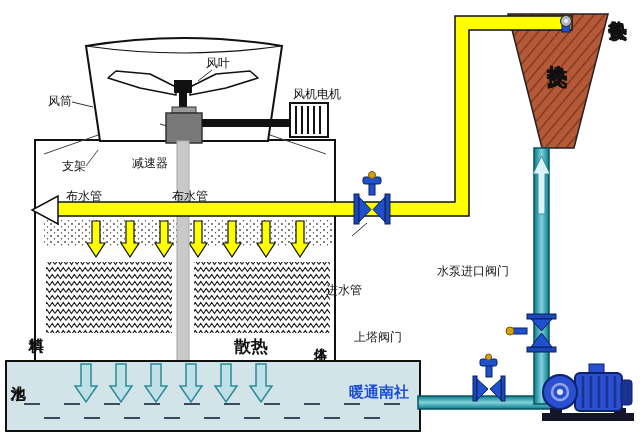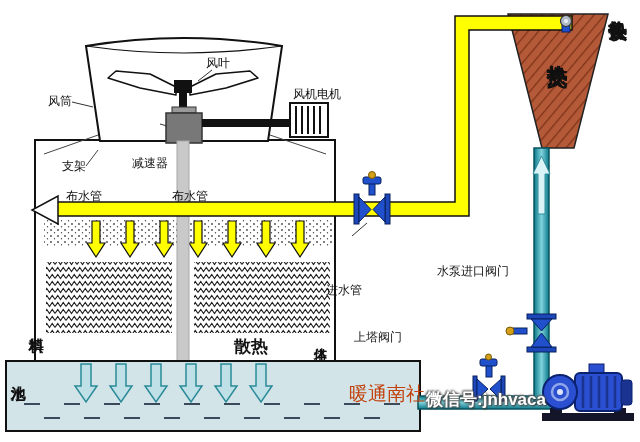--- a/index.html
+++ b/index.html
@@ -3,21 +3,21 @@
 <meta charset="utf-8">
 <style>
   html,body{margin:0;padding:0;background:#fff;}
   .stage{position:relative;width:640px;height:442px;background:#fff;overflow:hidden;
          font-family:"Liberation Sans",sans-serif;}
   .stage svg{position:absolute;left:0;top:0;z-index:1;}
   .lbl{position:absolute;z-index:2;color:#111;font-size:12px;line-height:1.15;
        white-space:nowrap;font-family:"Liberation Sans",sans-serif;}
   .vtext{writing-mode:vertical-rl;text-orientation:upright;white-space:normal;}
   .b{font-weight:700;}
-  .wm-green{color:#c2410c;font-weight:400;font-size:19px;}
+  .wm-green{color:#1d4ed8;font-weight:700;font-size:15px;}
   .wm-wechat{color:#ffffff;font-weight:700;font-size:17px;
              text-shadow:0 0 3px #555,1px 1px 2px #333,-1px -1px 2px #666;}
 </style>
 </head>
 <body>
 
 <div class="stage">
 
 <svg width="640" height="442" viewBox="0 0 640 442">
   <defs>
@@ -186,15 +186,14 @@
 <div class="lbl vtext b" style="left:28px;top:326px;font-size:15px;">填料</div>
 <div class="lbl b" style="left:234px;top:337px;font-size:17px;">散热</div>
 <div class="lbl vtext" style="left:312px;top:338px;font-size:13px;font-weight:600;">塔体</div>
 <div class="lbl vtext b" style="left:10px;top:374px;font-size:15px;">水池</div>
 <div class="lbl" style="left:437px;top:265px;">水泵进口阀门</div>
 <div class="lbl" style="left:354px;top:331px;text-align:right;">上塔阀门</div>
 <div class="lbl vtext b" style="left:607px;top:6px;font-size:19px;">换热设备</div>
 <div class="lbl vtext b" style="left:545px;top:48px;font-size:21px;color:#101010;">热交换</div>
 
 <div class="lbl wm-green" style="left:349px;top:383px;">暖通南社</div>
-<div class="lbl wm-wechat" style="left:426px;top:390px;">微信号:jnhvaca</div>
 
 </div>
 
 </body></html>

